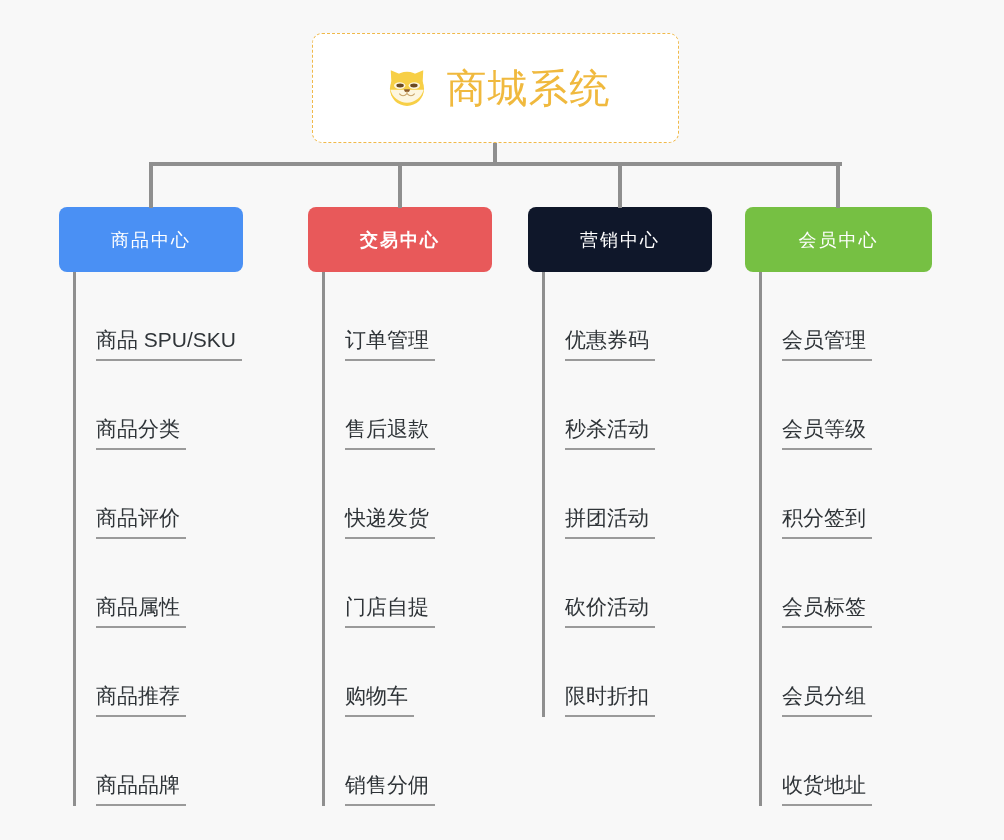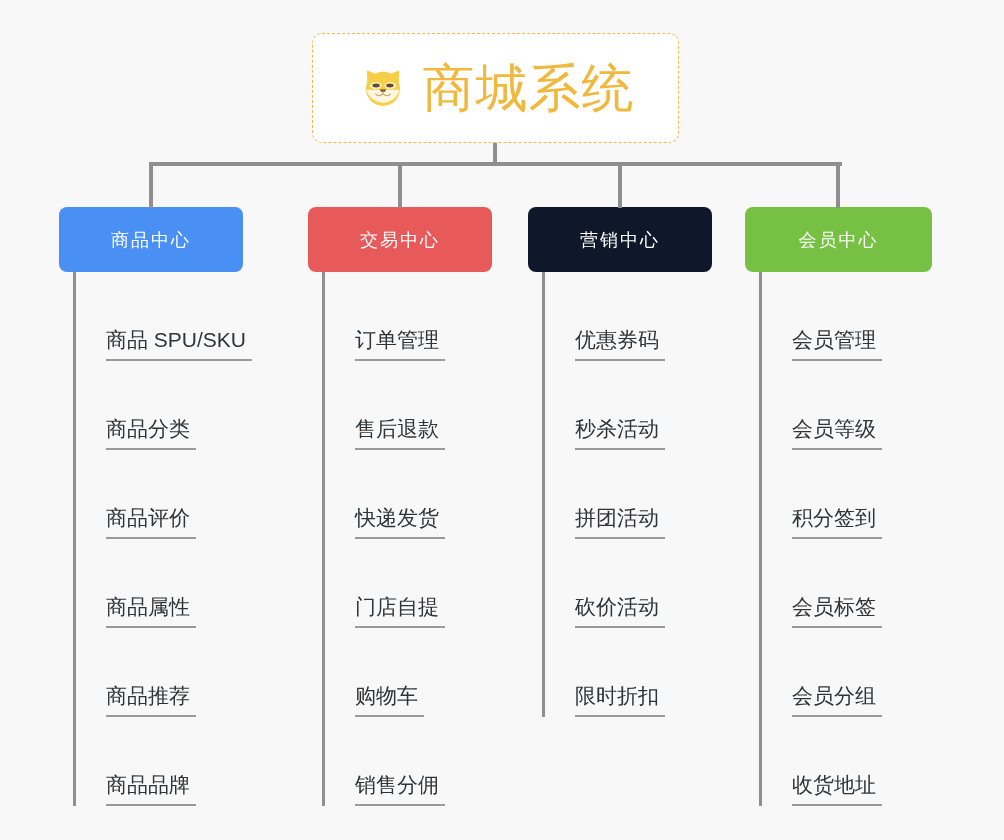--- a/index.html
+++ b/index.html
@@ -34,21 +34,21 @@
     justify-content: center;
     gap: 14px;
   }
   .root-icon {
     width: 52px;
     height: 52px;
     flex: 0 0 52px;
     position: relative;
   }
   .root-title {
-    font-size: 52px;
+    font-size: 40px;
     color: #f0b93e;
     line-height: 1;
     letter-spacing: 1px;
     white-space: nowrap;
   }
 
   
   .conn {
     position: absolute;
     background: #8f8f8f;
@@ -79,21 +79,21 @@
     position: relative;
     margin-left: 14px;
     border-left: 3px solid #8f8f8f;
     padding-top: 0px;
   }
   .leaf {
     position: relative;
     height: 89px;
     display: flex;
     align-items: flex-end;
-    padding-left: 30px;
+    padding-left: 20px;
   }
   .leaf-text {
     font-size: 21px;
     color: #2f3438;
     line-height: 1;
     white-space: nowrap;
     padding-bottom: 9px;
     border-bottom: 2px solid #9a9a9a;
     padding-right: 6px;
   }
@@ -153,21 +153,21 @@
           </div>
           <div class="leaf">
             <span class="leaf-text">商品推荐</span>
           </div>
           <div class="leaf">
             <span class="leaf-text">商品品牌</span>
           </div>
         </div>
       </div>
       <div class="branch" style="left: 308px; width: 184px;">
-        <div class="branch-header" style="background: rgb(232, 89, 90); width: 184px;">
+        <div class="branch-header" style="background: rgb(232, 89, 90); width: 184px; font-weight: bold;">
           <span>交易中心</span>
         </div>
         <div class="branch-body">
           <div class="leaf">
             <span class="leaf-text">订单管理</span>
           </div>
           <div class="leaf">
             <span class="leaf-text">售后退款</span>
           </div>
           <div class="leaf">

